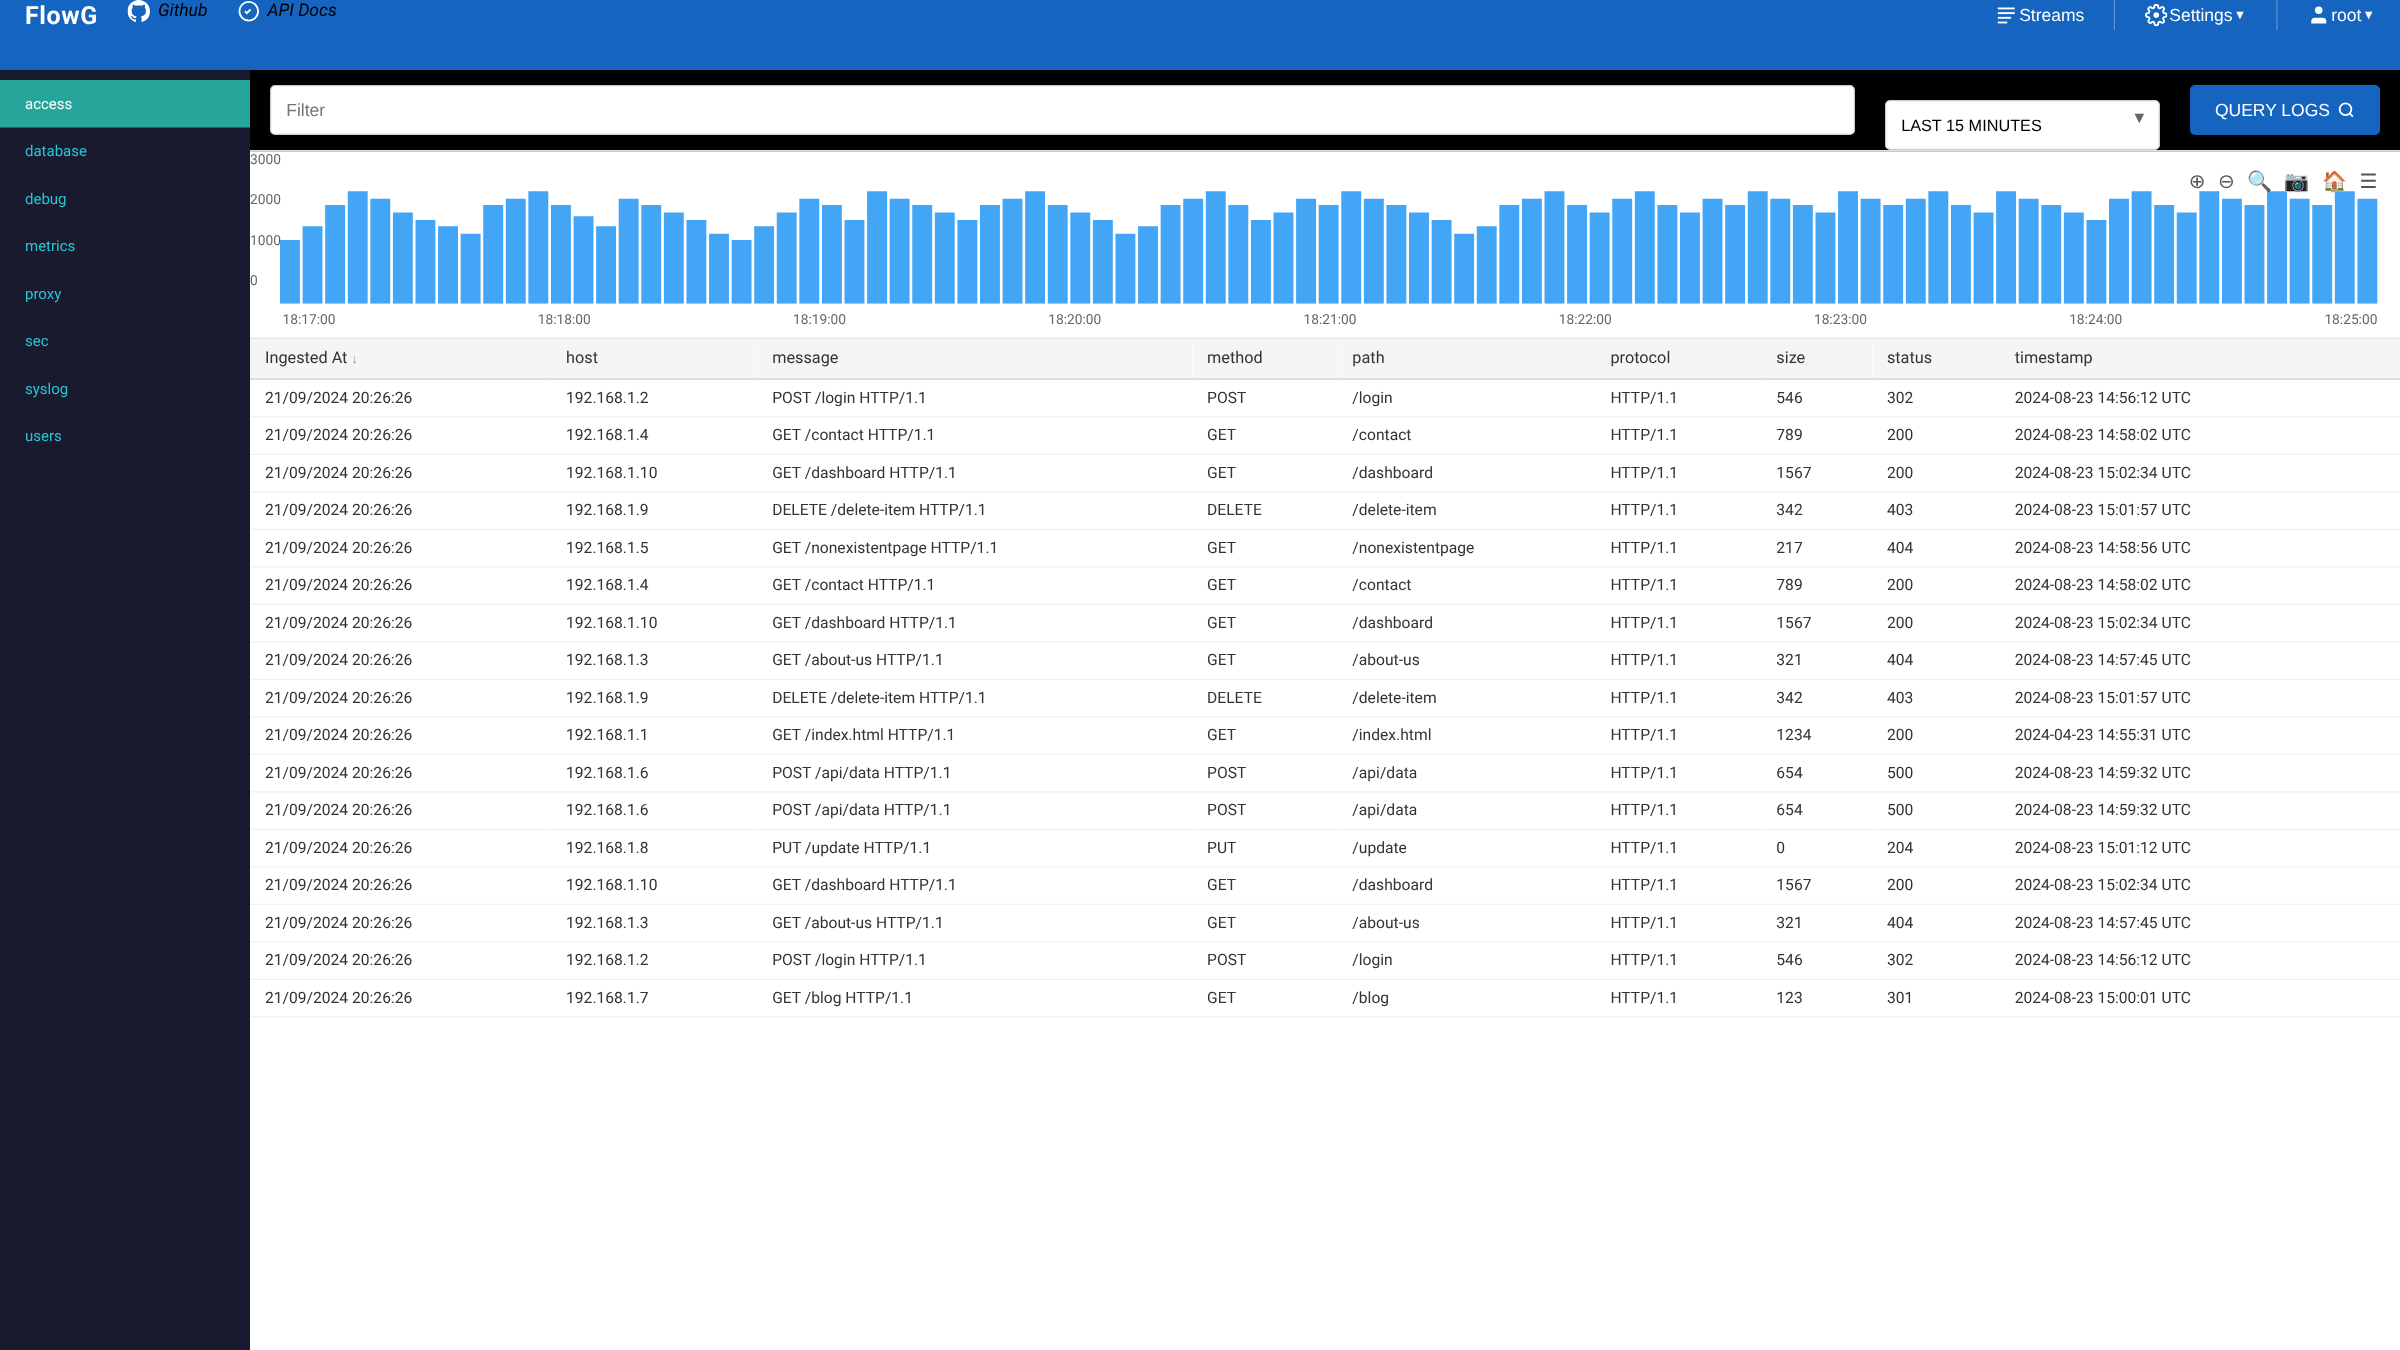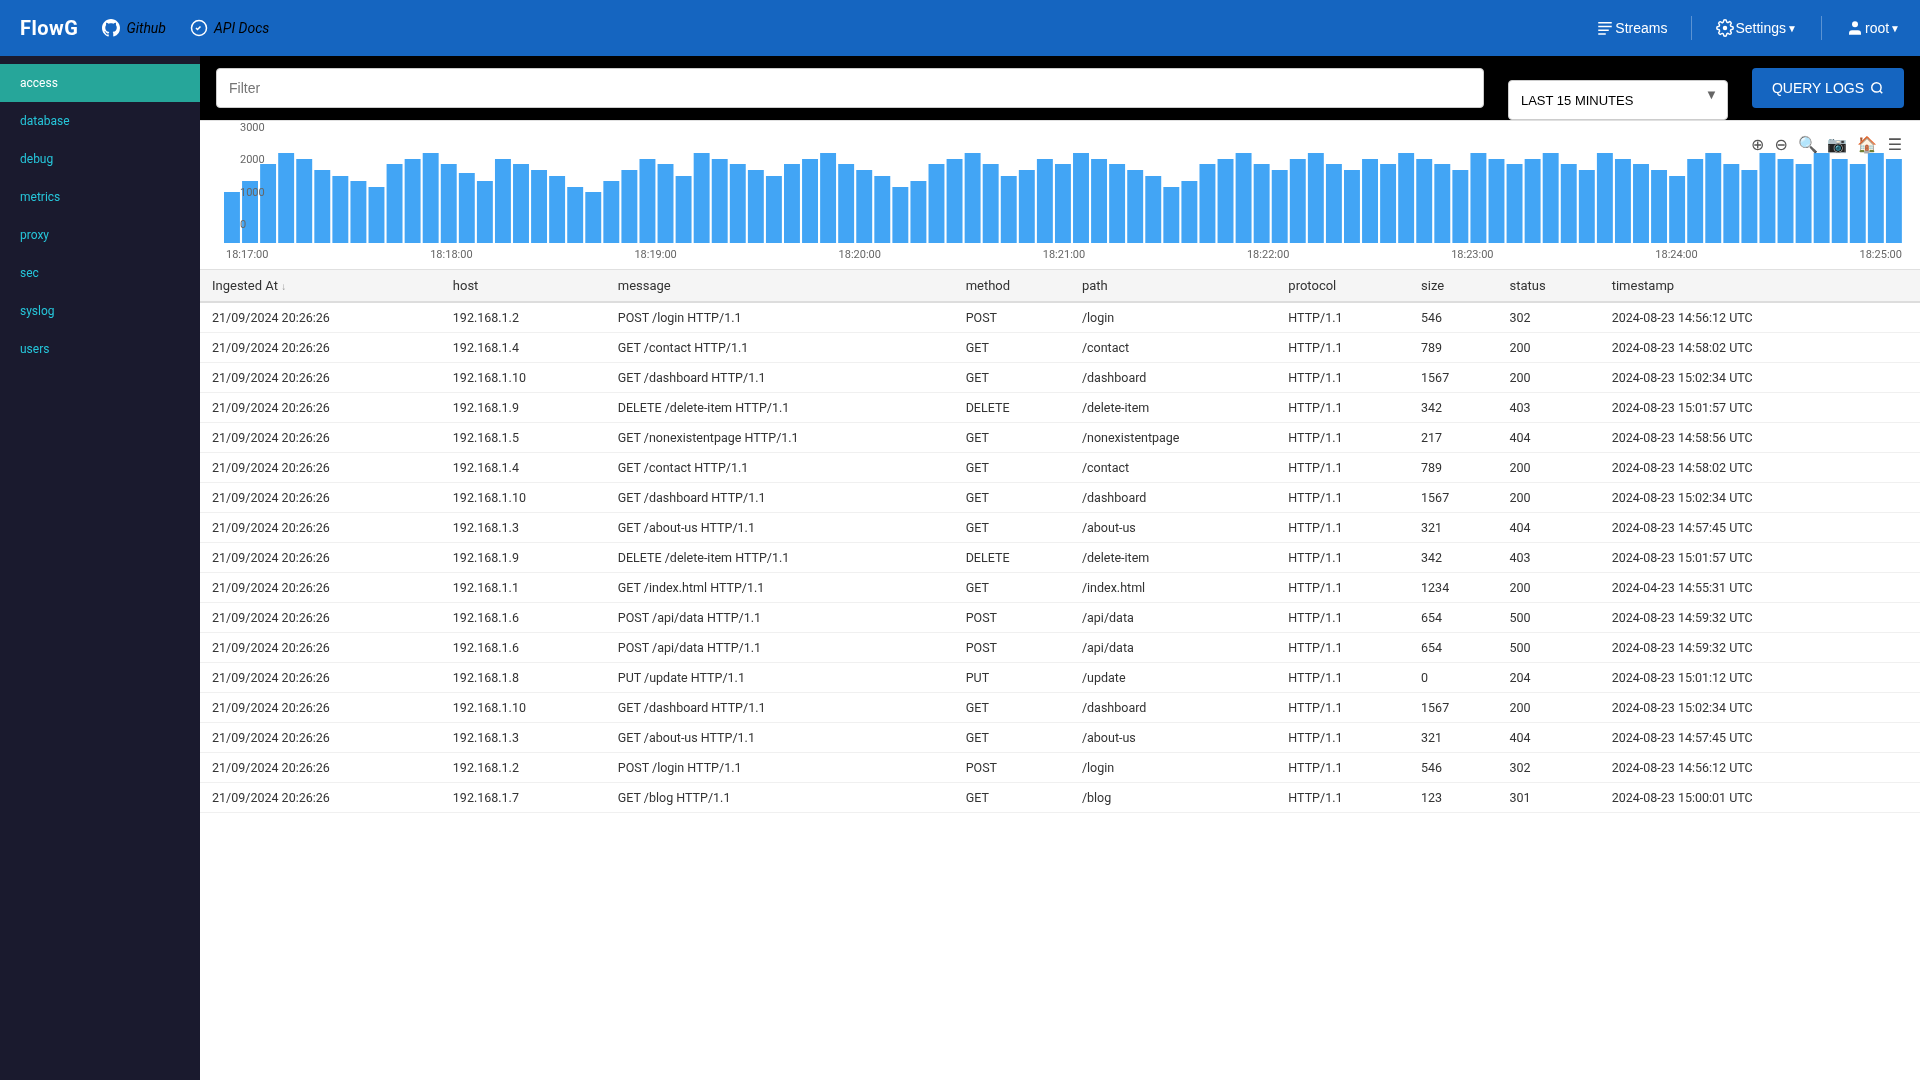--- a/index.html
+++ b/index.html
@@ -3,21 +3,21 @@
   <meta charset="utf-8">
   <style>
     * { box-sizing: border-box; margin: 0; padding: 0; }
     body { font-family: -apple-system, BlinkMacSystemFont, 'Segoe UI', Roboto, sans-serif; font-size: 13px; background: #f0f0f0; overflow: hidden; }
 
     
     .topnav {
       background: #1565c0;
       height: 56px;
       display: flex;
-      align-items: center;
+      align-items: flex-start;
       padding: 0 20px;
       color: white;
       gap: 24px;
     }
     .topnav-brand {
       font-size: 20px;
       font-weight: bold;
       color: white;
       letter-spacing: 0.5px;
     }
@@ -156,21 +156,20 @@
       position: absolute;
       left: 0;
       top: 0;
       display: flex;
       flex-direction: column;
       justify-content: space-between;
       height: 110px;
       font-size: 11px;
       color: #666;
       padding: 0 4px 0 0;
-      margin-left: 40px;
     }
 
     
     .table-wrap {
       flex: 1;
       overflow-y: auto;
     }
     table {
       width: 100%;
       border-collapse: collapse;

